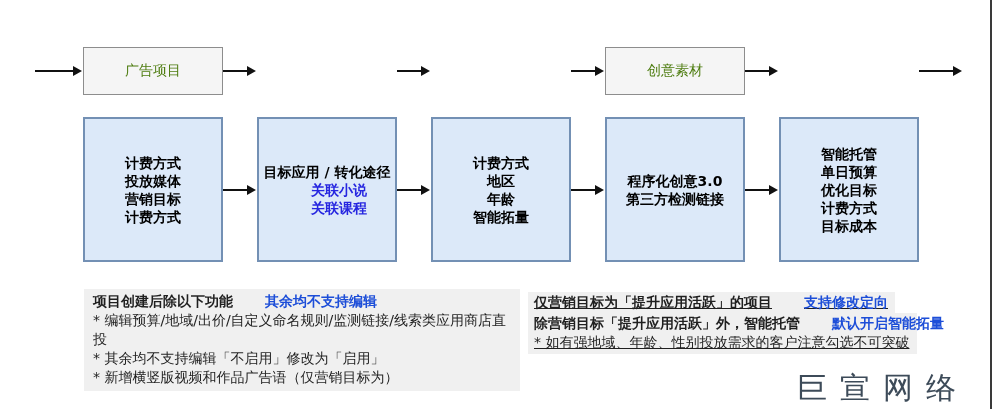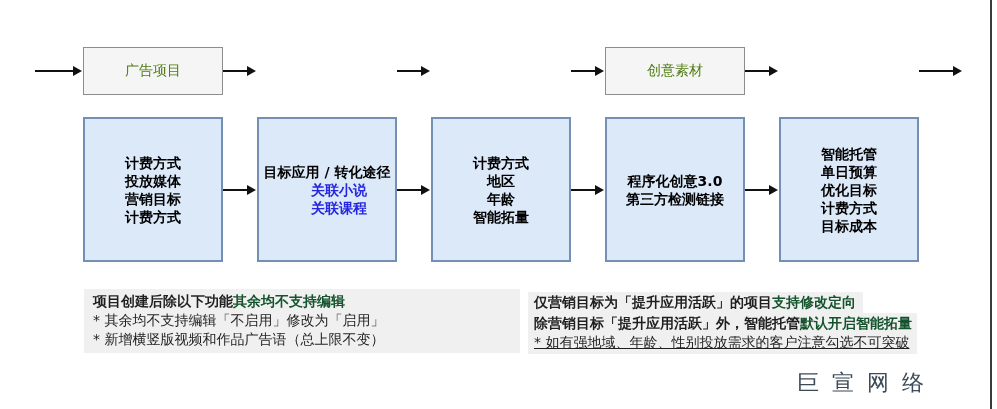--- a/index.html
+++ b/index.html
@@ -26,30 +26,30 @@
   
   .arrow{position:absolute;height:2px;background:#111;}
   .arrow::after{
     content:"";position:absolute;right:-8px;top:-4px;width:0;height:0;
     border-left:9px solid #111;border-top:5px solid transparent;border-bottom:5px solid transparent;
   }
   
   .note{position:absolute;background:#f0f0f0;color:#1f1f1f;font-size:14px;line-height:19px;}
   .note-left{left:84px;top:289px;width:436px;box-sizing:border-box;padding:3px 0 4px 9px;}
   .note-title{font-weight:bold;}
-  .red{color:#14532d;font-weight:bold;}
-  .note-right-1{left:528px;top:292px;padding:1px 7px 1px 6px;font-weight:bold;white-space:nowrap;}
+  .red{color:#1d4ed8;font-weight:bold;padding-left:32px;}
+  .note-right-1{left:528px;top:292px;padding:1px 7px 1px 6px;font-weight:bold;white-space:nowrap;text-decoration:underline;}
   .note-right-2{left:528px;top:313px;width:389px;box-sizing:border-box;padding:1px 0 2px 6px;}
   .nr2-line1{font-weight:bold;white-space:nowrap;}
   .nr2-line2{font-weight:normal;white-space:nowrap;text-decoration:underline;}
   
   .edge-line{position:absolute;left:990px;top:0;width:2px;height:409px;background:#3a3a3a;}
   
   .logo{
-    position:absolute;left:797px;top:368px;font-size:22px;color:#3d4b59;
+    position:absolute;left:797px;top:368px;font-size:30px;color:#3d4b59;
     letter-spacing:13px;white-space:nowrap;text-align:right;
   }
 </style>
 </head>
 <body>
 
 <div id="canvas">
 
   <div class="stage-box" style="left:83px">
       <span>广告项目</span>
@@ -96,22 +96,23 @@
 
   <div class="arrow" style="left:223px;top:189px;width:25px"></div>
   <div class="arrow" style="left:397px;top:189px;width:25px"></div>
   <div class="arrow" style="left:571px;top:189px;width:25px"></div>
   <div class="arrow" style="left:745px;top:189px;width:25px"></div>
 
   <div class="note note-left">
     <div class="note-title">
       <span>项目创建后除以下功能</span><span class="red">其余均不支持编辑</span>
     </div>
+    <div>* 编辑预算/地域/出价/自定义命名规则/监测链接/线索类应用商店直投</div>
     <div>* 其余均不支持编辑「不启用」修改为「启用」</div>
-    <div>* 新增横竖版视频和作品广告语（总上限不变）</div>
+    <div>* 新增横竖版视频和作品广告语（仅营销目标为）</div>
   </div>
 
   <div class="note note-right-1">
     <span>仅营销目标为「提升应用活跃」的项目</span><span class="red">支持修改定向</span>
   </div>
   <div class="note note-right-2">
     <div class="nr2-line1">
       <span>除营销目标「提升应用活跃」外，智能托管</span><span class="red">默认开启智能拓量</span>
     </div>
     <div class="nr2-line2">* 如有强地域、年龄、性别投放需求的客户注意勾选不可突破</div>

